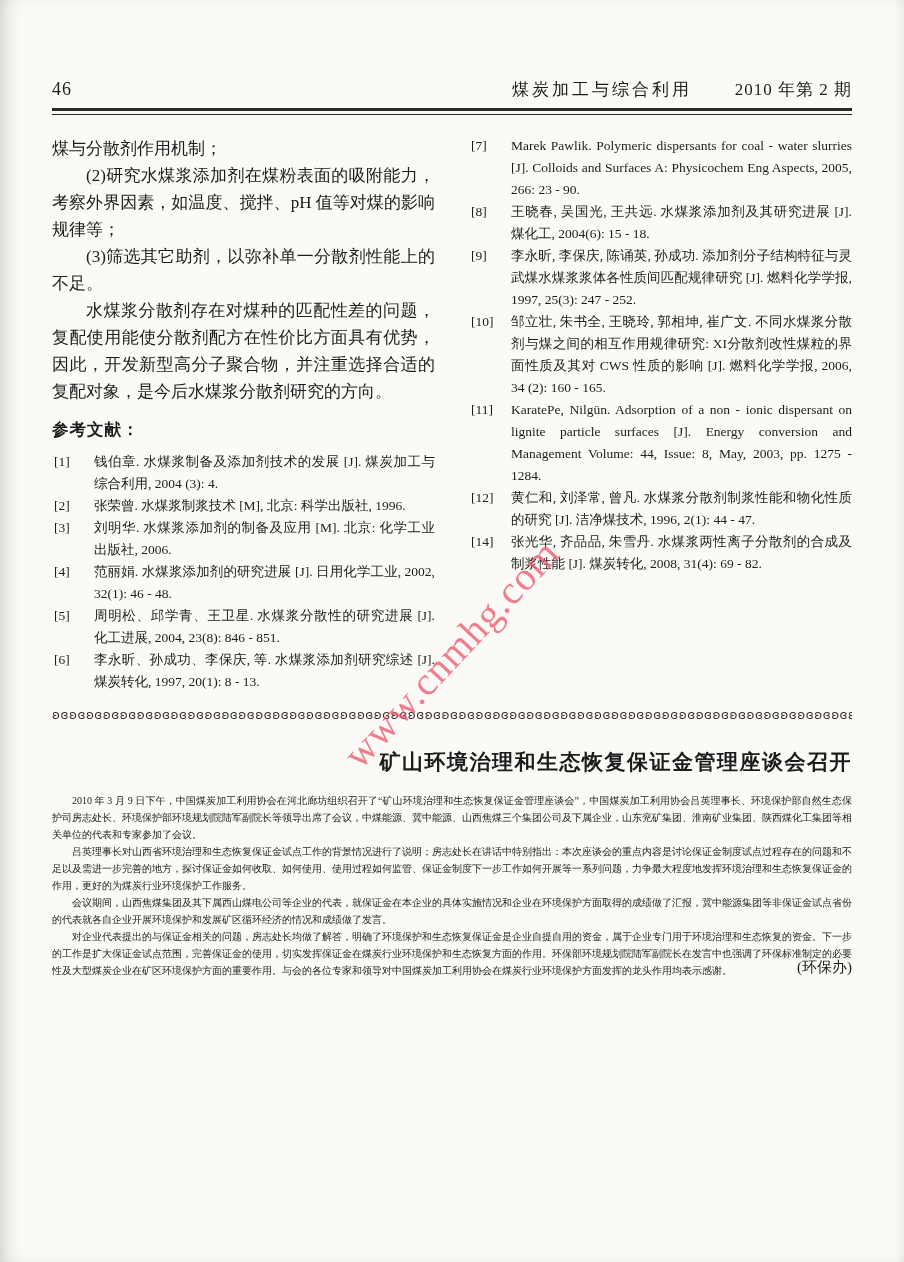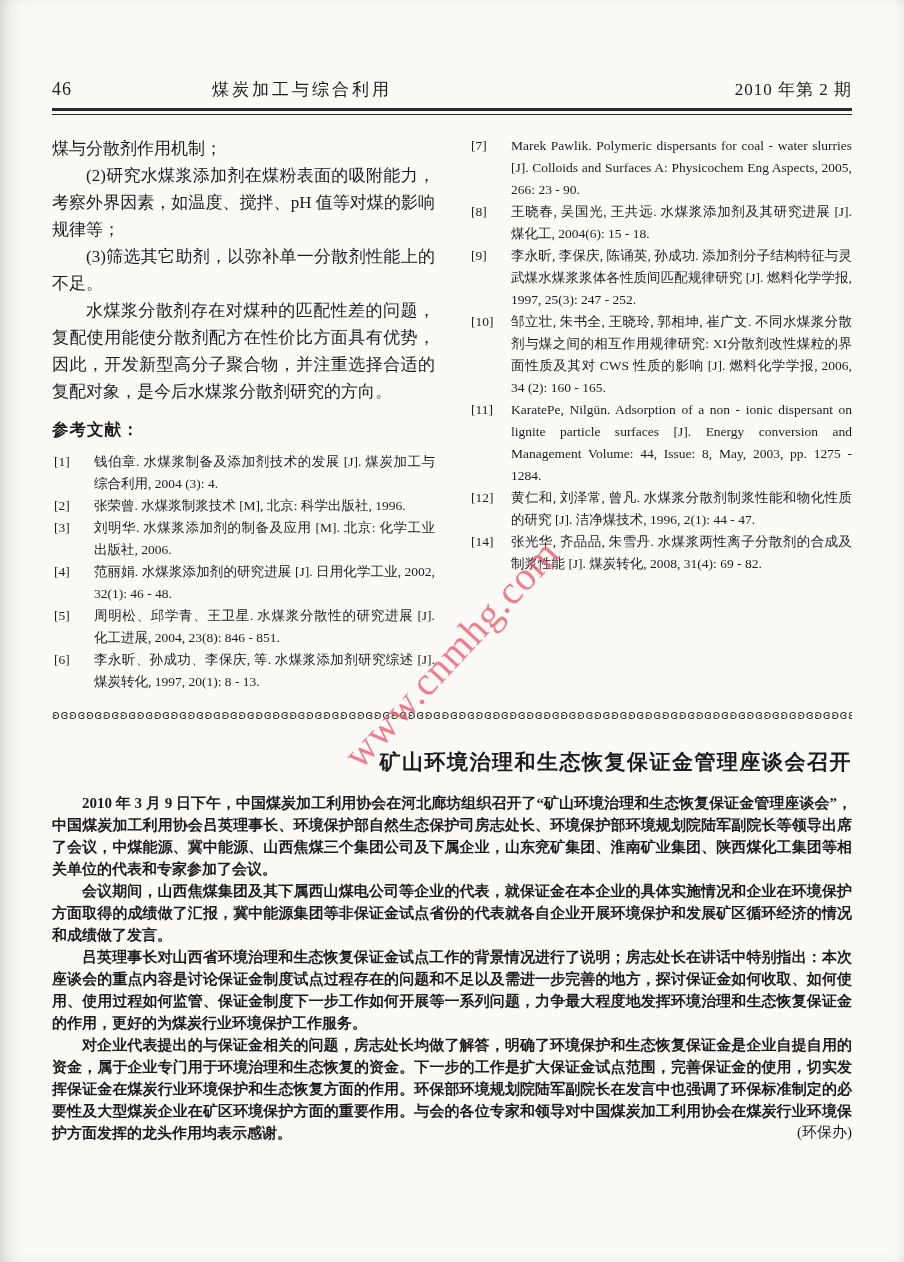--- a/index.html
+++ b/index.html
@@ -14,21 +14,21 @@
     box-shadow: inset 14px 0 22px -14px rgba(0,0,0,.25), inset -8px 0 14px -10px rgba(0,0,0,.15);
   }
   .page { padding: 78px 52px 0 52px; position: relative; }
 
   
   .page-header {
     display: flex; align-items: baseline;
     font-size: 17px; letter-spacing: 1px;
   }
   .page-header .pageno { width: 160px; font-size: 18px; }
-  .page-header .jtitle { flex: 1; text-align: left; letter-spacing: 3px; }
+  .page-header .jtitle { flex: 1; text-align: right; letter-spacing: 3px; }
   .page-header .issue  { width: 160px; text-align: right; }
   .header-rule {
     margin-top: 7px; height: 3px;
     border-top: 3px solid #2b2b2b;
     border-bottom: 1px solid #2b2b2b;
   }
 
   
   .two-col { display: flex; gap: 34px; margin-top: 20px; }
   .col { width: 385px; }
@@ -52,22 +52,22 @@
     color: #33302c; letter-spacing: 0.5px;
     font-family: "DejaVu Sans", sans-serif;
   }
 
   
   .article-title {
     margin: 26px 0 16px 0; text-align: right;
     font-size: 21px; font-weight: bold; letter-spacing: 1.5px;
   }
   .article p {
-    margin: 0; font-size: 15px; line-height: 22px;
-    text-align: justify; text-indent: 2em; font-weight: bold;
+    margin: 0; font-size: 10px; line-height: 17px;
+    text-align: justify; text-indent: 2em;
   }
   .byline { text-align: right; font-size: 15px; line-height: 24.5px; margin-top: -24.5px; }
 
   
   .watermark {
     position: absolute; left: 296px; top: 612px; width: 344px;
     font-size: 40px; font-weight: 500; letter-spacing: 1px;
     transform: rotate(-47deg);
     opacity: 0.8; pointer-events: none;
     font-family: "Liberation Serif", serif;
@@ -152,21 +152,21 @@
           </li>
       </ol>
     </section>
   </main>
 
   <div class="ornament">ʚɞʚɞʚɞʚɞʚɞʚɞʚɞʚɞʚɞʚɞʚɞʚɞʚɞʚɞʚɞʚɞʚɞʚɞʚɞʚɞʚɞʚɞʚɞʚɞʚɞʚɞʚɞʚɞʚɞʚɞʚɞʚɞʚɞʚɞʚɞʚɞʚɞʚɞʚɞʚɞʚɞʚɞʚɞʚɞʚɞʚɞʚɞʚɞʚɞʚɞʚɞʚɞʚɞʚɞʚɞʚɞʚɞʚɞʚɞʚɞʚɞʚɞʚɞʚɞʚɞʚɞʚɞʚɞʚɞʚɞ</div>
 
   <section class="article">
     <h2 class="article-title">矿山环境治理和生态恢复保证金管理座谈会召开</h2>
     <p>2010 年 3 月 9 日下午，中国煤炭加工利用协会在河北廊坊组织召开了“矿山环境治理和生态恢复保证金管理座谈会”，中国煤炭加工利用协会吕英理事长、环境保护部自然生态保护司房志处长、环境保护部环境规划院陆军副院长等领导出席了会议，中煤能源、冀中能源、山西焦煤三个集团公司及下属企业，山东兖矿集团、淮南矿业集团、陕西煤化工集团等相关单位的代表和专家参加了会议。</p>
+    <p>吕英理事长对山西省环境治理和生态恢复保证金试点工作的背景情况进行了说明；房志处长在讲话中特别指出：本次座谈会的重点内容是讨论保证金制度试点过程存在的问题和不足以及需进一步完善的地方，探讨保证金如何收取、如何使用、使用过程如何监管、保证金制度下一步工作如何开展等一系列问题，力争最大程度地发挥环境治理和生态恢复保证金的作用，更好的为煤炭行业环境保护工作服务。</p>
     <p>会议期间，山西焦煤集团及其下属西山煤电公司等企业的代表，就保证金在本企业的具体实施情况和企业在环境保护方面取得的成绩做了汇报，冀中能源集团等非保证金试点省份的代表就各自企业开展环境保护和发展矿区循环经济的情况和成绩做了发言。</p>
-    <p>吕英理事长对山西省环境治理和生态恢复保证金试点工作的背景情况进行了说明；房志处长在讲话中特别指出：本次座谈会的重点内容是讨论保证金制度试点过程存在的问题和不足以及需进一步完善的地方，探讨保证金如何收取、如何使用、使用过程如何监管、保证金制度下一步工作如何开展等一系列问题，力争最大程度地发挥环境治理和生态恢复保证金的作用，更好的为煤炭行业环境保护工作服务。</p>
     <p>对企业代表提出的与保证金相关的问题，房志处长均做了解答，明确了环境保护和生态恢复保证金是企业自提自用的资金，属于企业专门用于环境治理和生态恢复的资金。下一步的工作是扩大保证金试点范围，完善保证金的使用，切实发挥保证金在煤炭行业环境保护和生态恢复方面的作用。环保部环境规划院陆军副院长在发言中也强调了环保标准制定的必要性及大型煤炭企业在矿区环境保护方面的重要作用。与会的各位专家和领导对中国煤炭加工利用协会在煤炭行业环境保护方面发挥的龙头作用均表示感谢。</p>
     <div class="byline">(环保办)</div>
   </section>
 
   <div class="watermark" style="color: rgb(238, 95, 114);">www.cnmhg.com</div>
 
 </div>
 
 </body></html>

